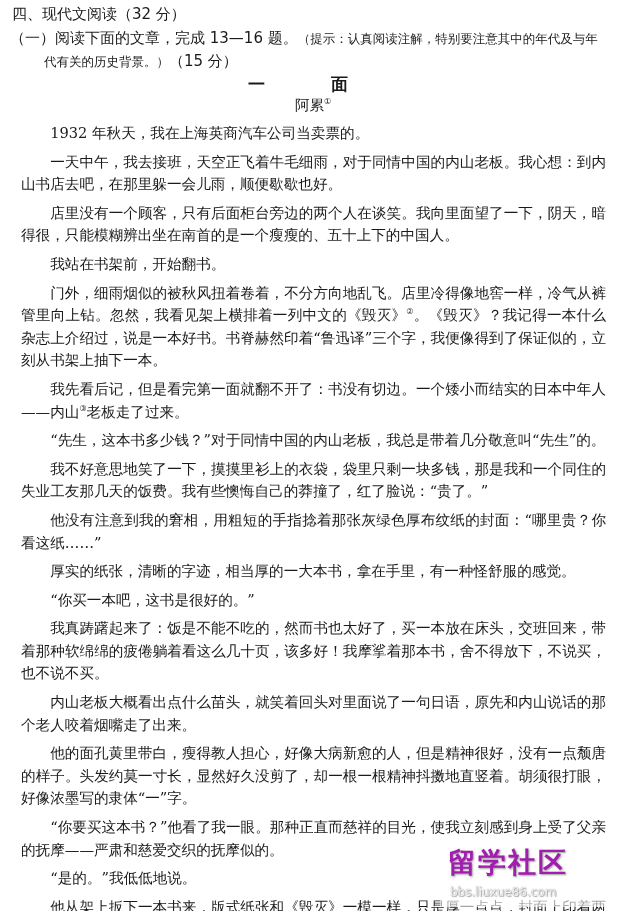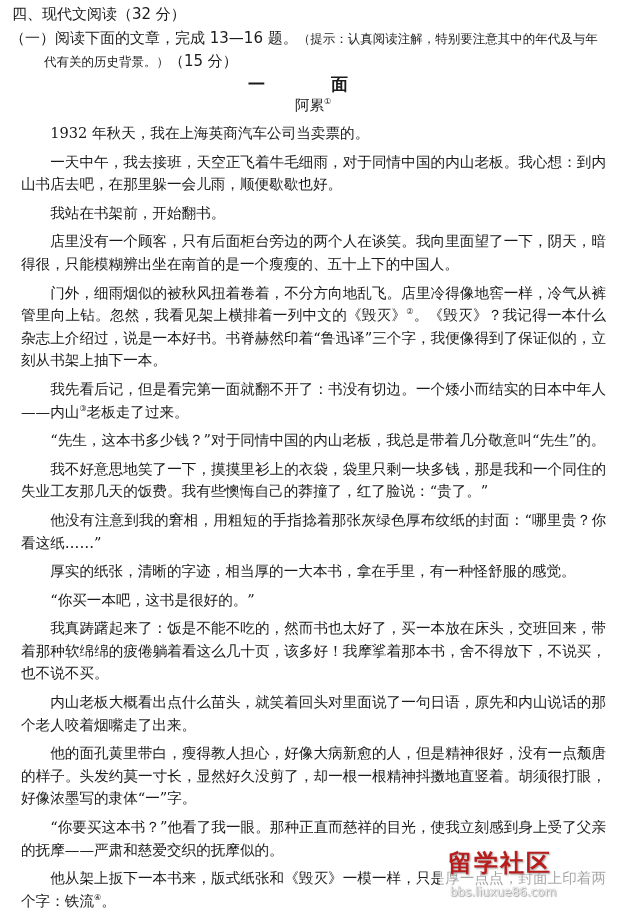--- a/index.html
+++ b/index.html
@@ -100,24 +100,24 @@
     left: 440px;
     top: 843px;
     width: 186px;
     height: 64px;
     background: rgba(255,255,255,0.6);
   }
   .watermark .wm-main {
     position: absolute;
     left: 8px;
     top: 0px;
-    font-size: 24px;
+    font-size: 28px;
     font-weight: bold;
     font-family: "DejaVu Sans", "Liberation Sans", sans-serif;
-    color: #b91c1c;
+    color: #a21caf;
     text-shadow: 1px 1px 2px #9a9a9a;
     letter-spacing: 2px;
     line-height: 40px;
     white-space: nowrap;
   }
   .watermark .wm-url {
     position: absolute;
     left: 10px;
     top: 40px;
     font-size: 12px;
@@ -142,33 +142,34 @@
 
   <div class="article-title">一 面</div>
 
   <div class="author">
     <span>阿累</span><sup>①</sup>
   </div>
 
   <div class="body-text">
     <p>1932 年秋天，我在上海英商汽车公司当卖票的。</p>
     <p>一天中午，我去接班，天空正飞着牛毛细雨，对于同情中国的内山老板。我心想：到内山书店去吧，在那里躲一会儿雨，顺便歇歇也好。</p>
+    <p>店里没有一个顾客，只有后面柜台旁边的两个人在谈笑。我向里面望了一下，阴天，暗得很，只能模糊辨出坐在南首的是一个瘦瘦的、五十上下的中国人。</p>
     <p>我站在书架前，开始翻书。</p>
-    <p>店里没有一个顾客，只有后面柜台旁边的两个人在谈笑。我向里面望了一下，阴天，暗得很，只能模糊辨出坐在南首的是一个瘦瘦的、五十上下的中国人。</p>
     <p><span>门外，细雨烟似的被秋风扭着卷着，不分方向地乱飞。店里冷得像地窖一样，冷气从裤管里向上钻。忽然，我看见架上横排着一列中文的《毁灭》</span><sup>②</sup><span>。《毁灭》？我记得一本什么杂志上介绍过，说是一本好书。书脊赫然印着“鲁迅译”三个字，我便像得到了保证似的，立刻从书架上抽下一本。</span></p>
     <p><span>我先看后记，但是看完第一面就翻不开了：书没有切边。一个矮小而结实的日本中年人——内山</span><sup>③</sup><span>老板走了过来。</span></p>
     <p>“先生，这本书多少钱？”对于同情中国的内山老板，我总是带着几分敬意叫“先生”的。</p>
     <p>我不好意思地笑了一下，摸摸里衫上的衣袋，袋里只剩一块多钱，那是我和一个同住的失业工友那几天的饭费。我有些懊悔自己的莽撞了，红了脸说：“贵了。”</p>
     <p>他没有注意到我的窘相，用粗短的手指捻着那张灰绿色厚布纹纸的封面：“哪里贵？你看这纸……”</p>
     <p>厚实的纸张，清晰的字迹，相当厚的一大本书，拿在手里，有一种怪舒服的感觉。</p>
     <p>“你买一本吧，这书是很好的。”</p>
     <p>我真踌躇起来了：饭是不能不吃的，然而书也太好了，买一本放在床头，交班回来，带着那种软绵绵的疲倦躺着看这么几十页，该多好！我摩挲着那本书，舍不得放下，不说买，也不说不买。</p>
     <p>内山老板大概看出点什么苗头，就笑着回头对里面说了一句日语，原先和内山说话的那个老人咬着烟嘴走了出来。</p>
     <p>他的面孔黄里带白，瘦得教人担心，好像大病新愈的人，但是精神很好，没有一点颓唐的样子。头发约莫一寸长，显然好久没剪了，却一根一根精神抖擞地直竖着。胡须很打眼，好像浓墨写的隶体“一”字。</p>
     <p>“你要买这本书？”他看了我一眼。那种正直而慈祥的目光，使我立刻感到身上受了父亲的抚摩——严肃和慈爱交织的抚摩似的。</p>
+    <p>“是的。”我低低地说。</p>
     <p><span>他从架上扳下一本书来，版式纸张和《毁灭》一模一样，只是厚一点点，封面上印着两个字：铁流</span><sup>④</sup><span>。</span></p>
   </div>
 
   <div class="footer">语文试卷第 4 页（共 8 页）</div>
 
   <div class="watermark">
     <div class="wm-main">留学社区</div>
     <div class="wm-url">bbs.liuxue86.com</div>
   </div>
 

